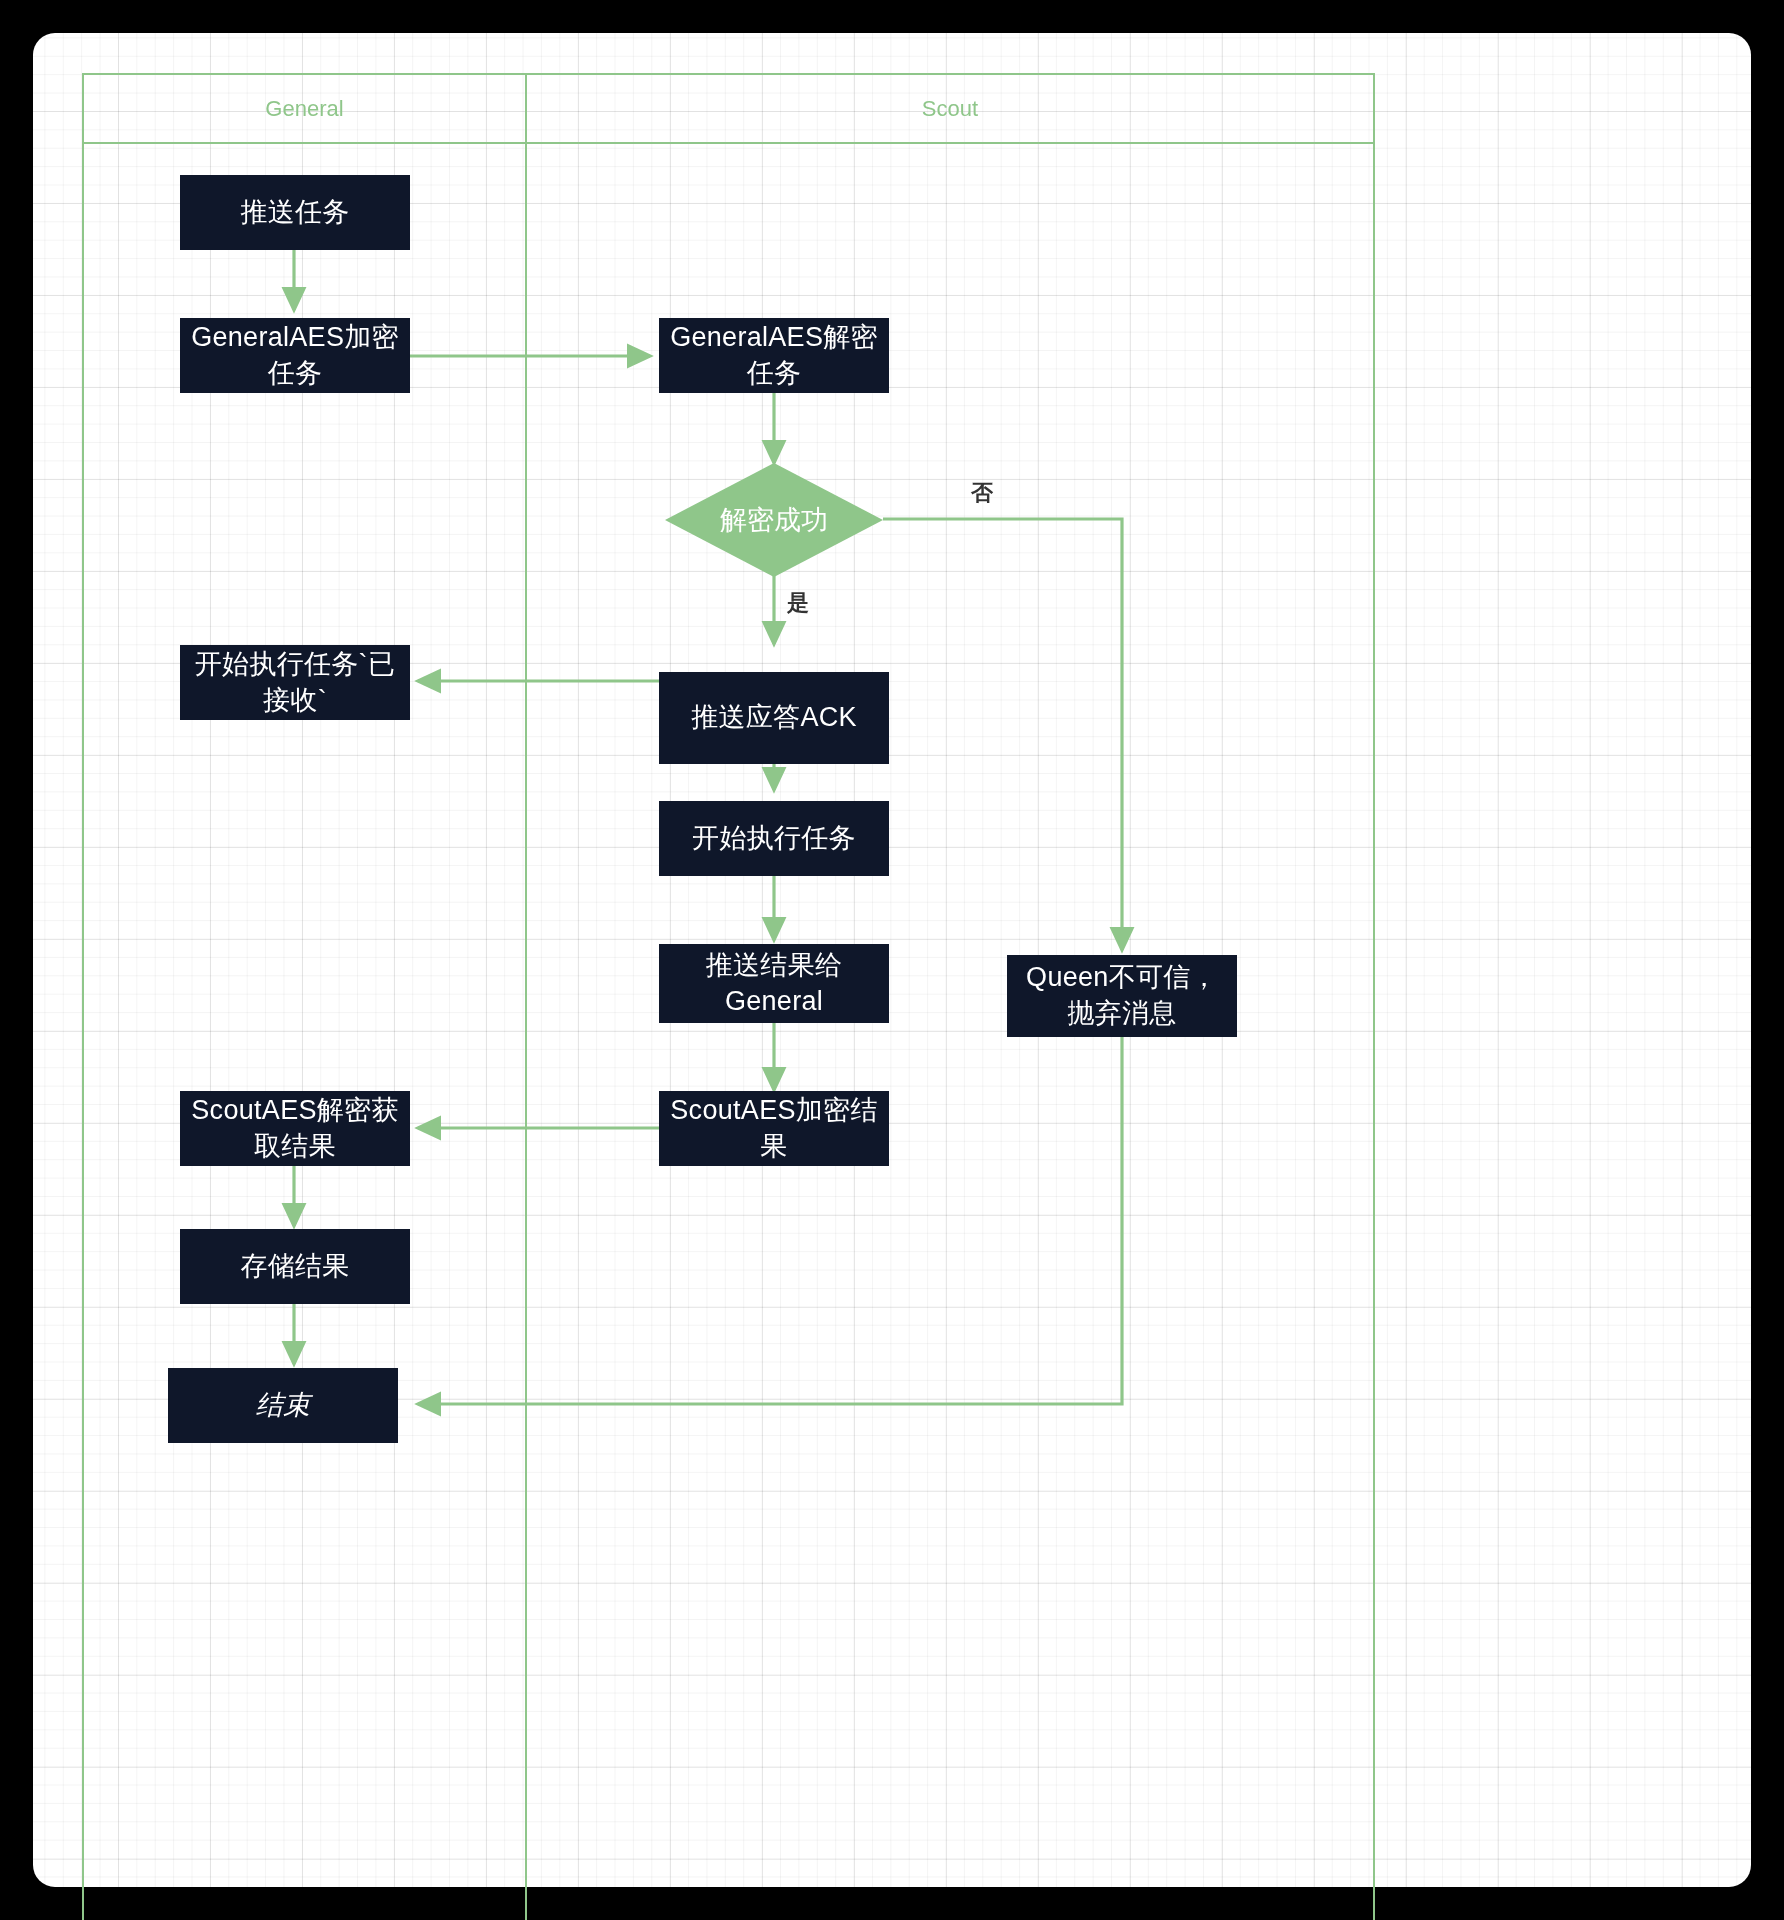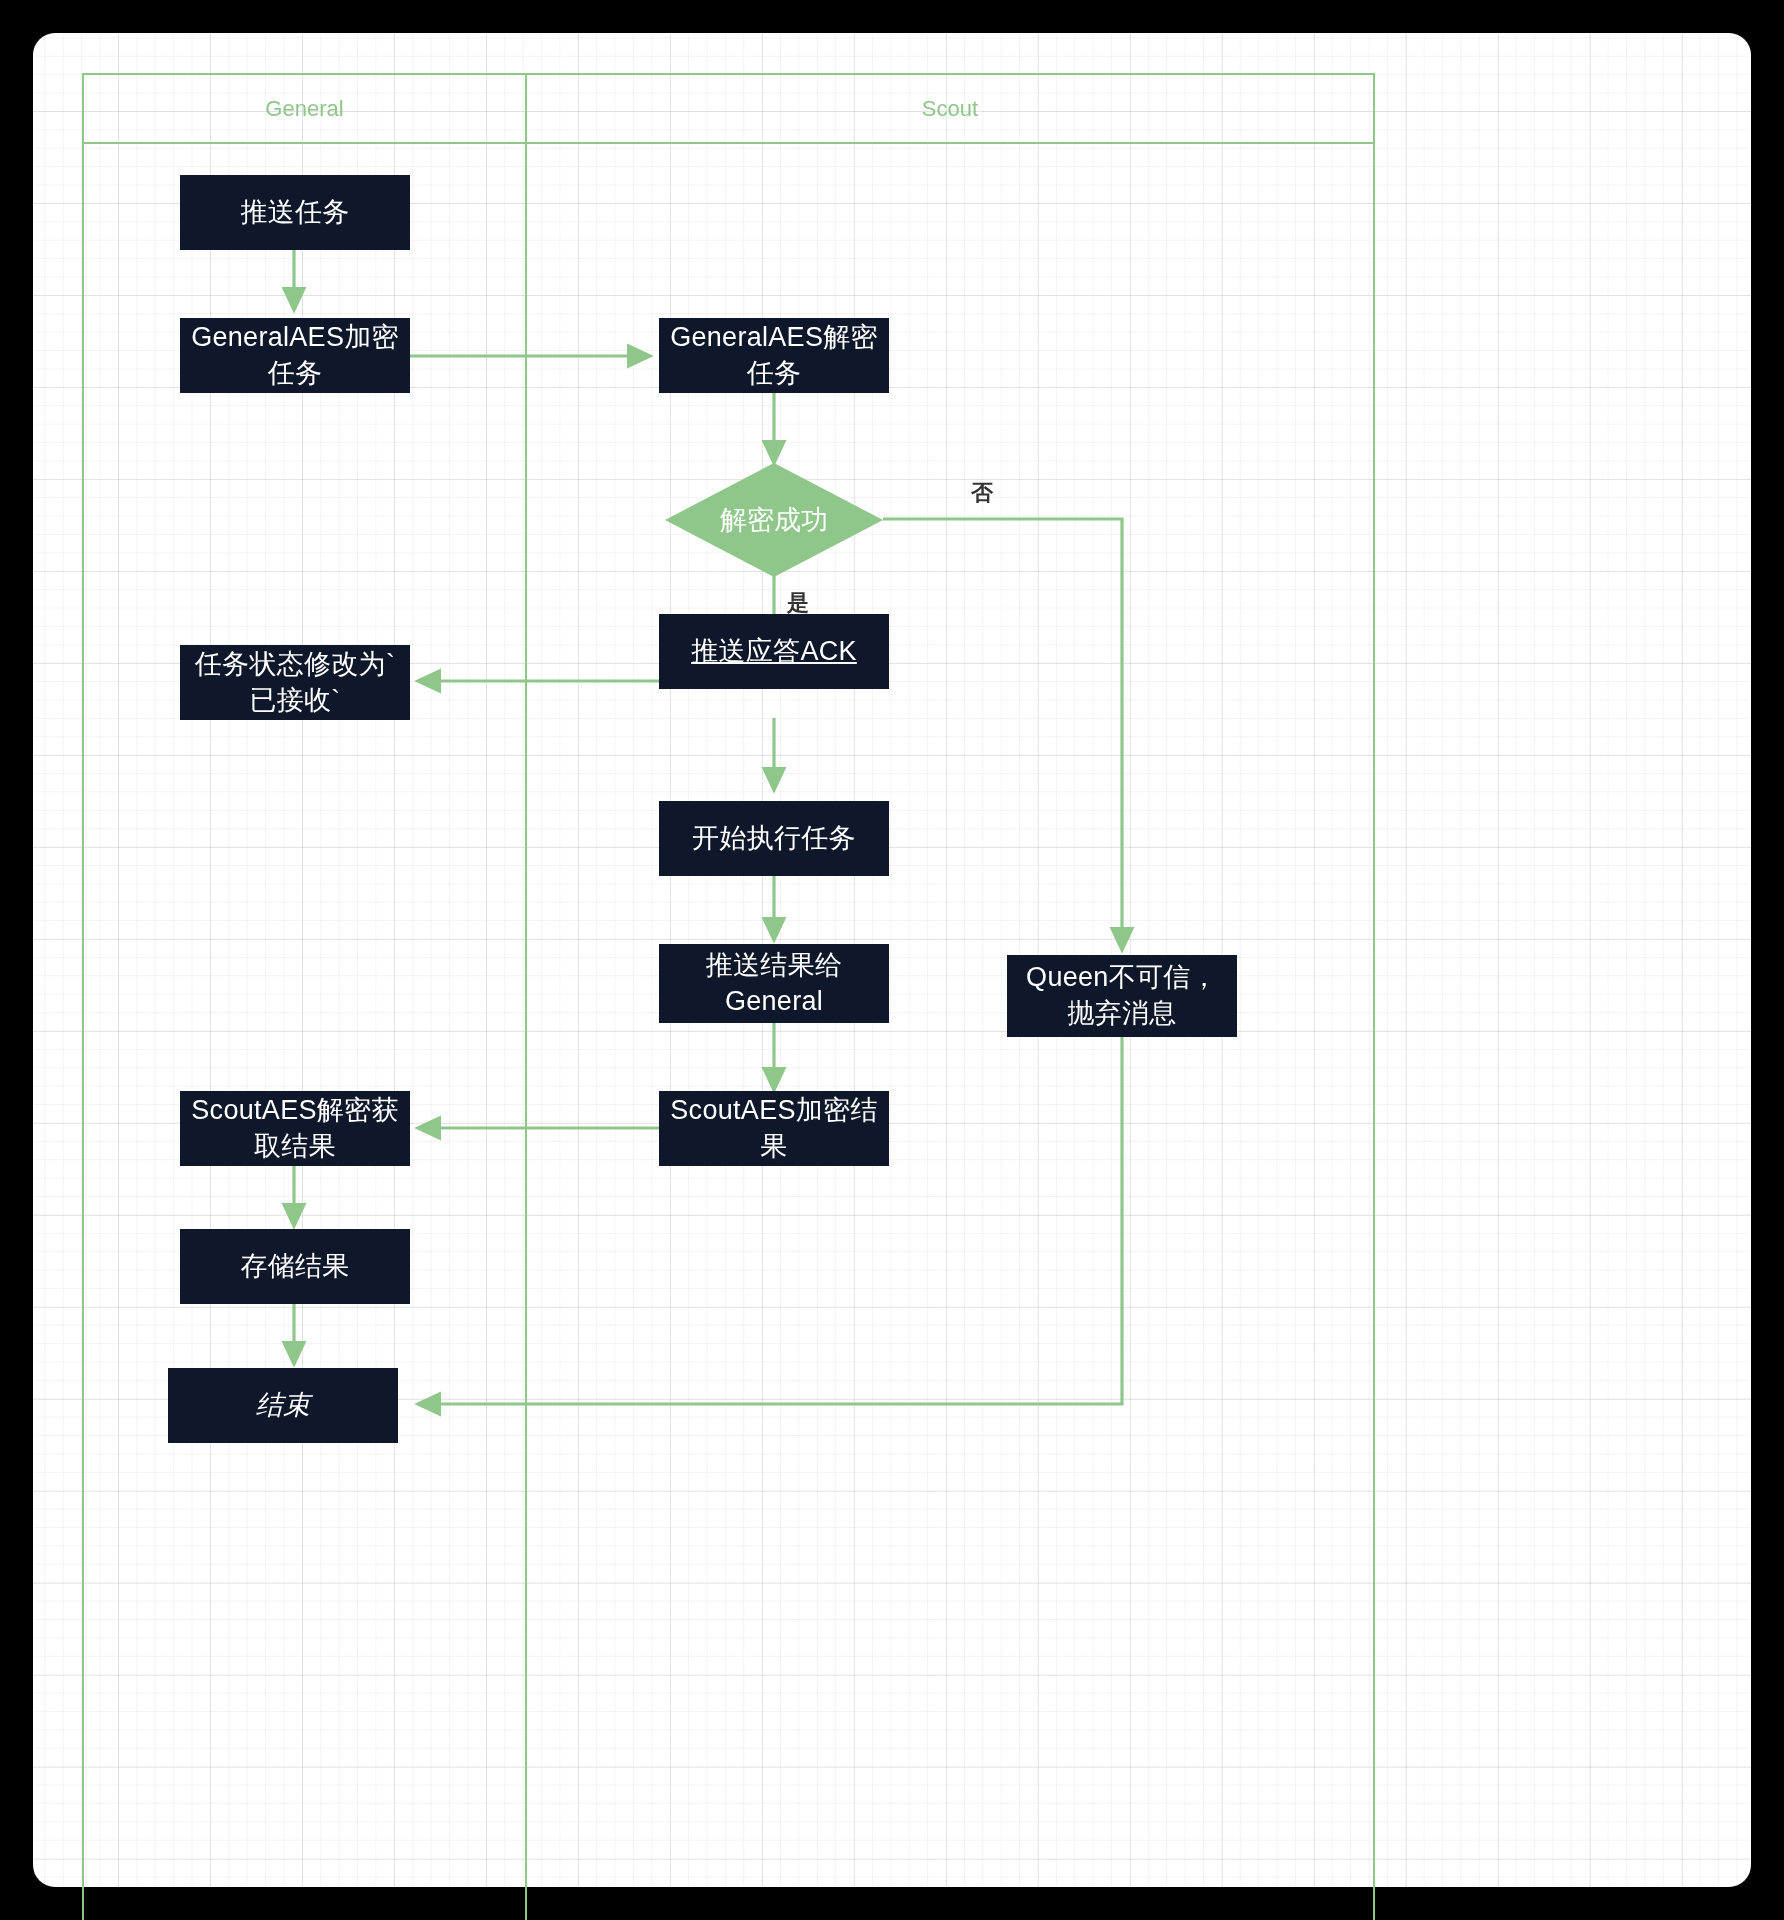--- a/index.html
+++ b/index.html
@@ -192,26 +192,26 @@
 
   <div class="node" style="left:659px; top:318px; width:230px; height:75px;">
     <span>GeneralAES解密任务</span>
   </div>
 
   <div class="diamond-wrap" style="left:665px; top:463px; width:218px; height:114px;">
     <div class="diamond-shape"></div>
     <span class="diamond-label">解密成功</span>
   </div>
 
-  <div class="node" style="left:659px; top:614px; width:230px; height:75px;text-decoration:underline;">
+  <div class="node" style="left:659px; top:672px; width:230px; height:92px;">
     <span>推送应答ACK</span>
   </div>
 
   <div class="node" style="left:180px; top:645px; width:230px; height:75px;">
-    <span>任务状态修改为`已接收`</span>
+    <span>开始执行任务`已接收`</span>
   </div>
 
   <div class="node" style="left:659px; top:795px; width:230px; height:75px;margin-top:6px;">
     <span>开始执行任务</span>
   </div>
 
   <div class="node" style="left:659px; top:944px; width:230px; height:79px;">
     <span>推送结果给General</span>
   </div>
 

